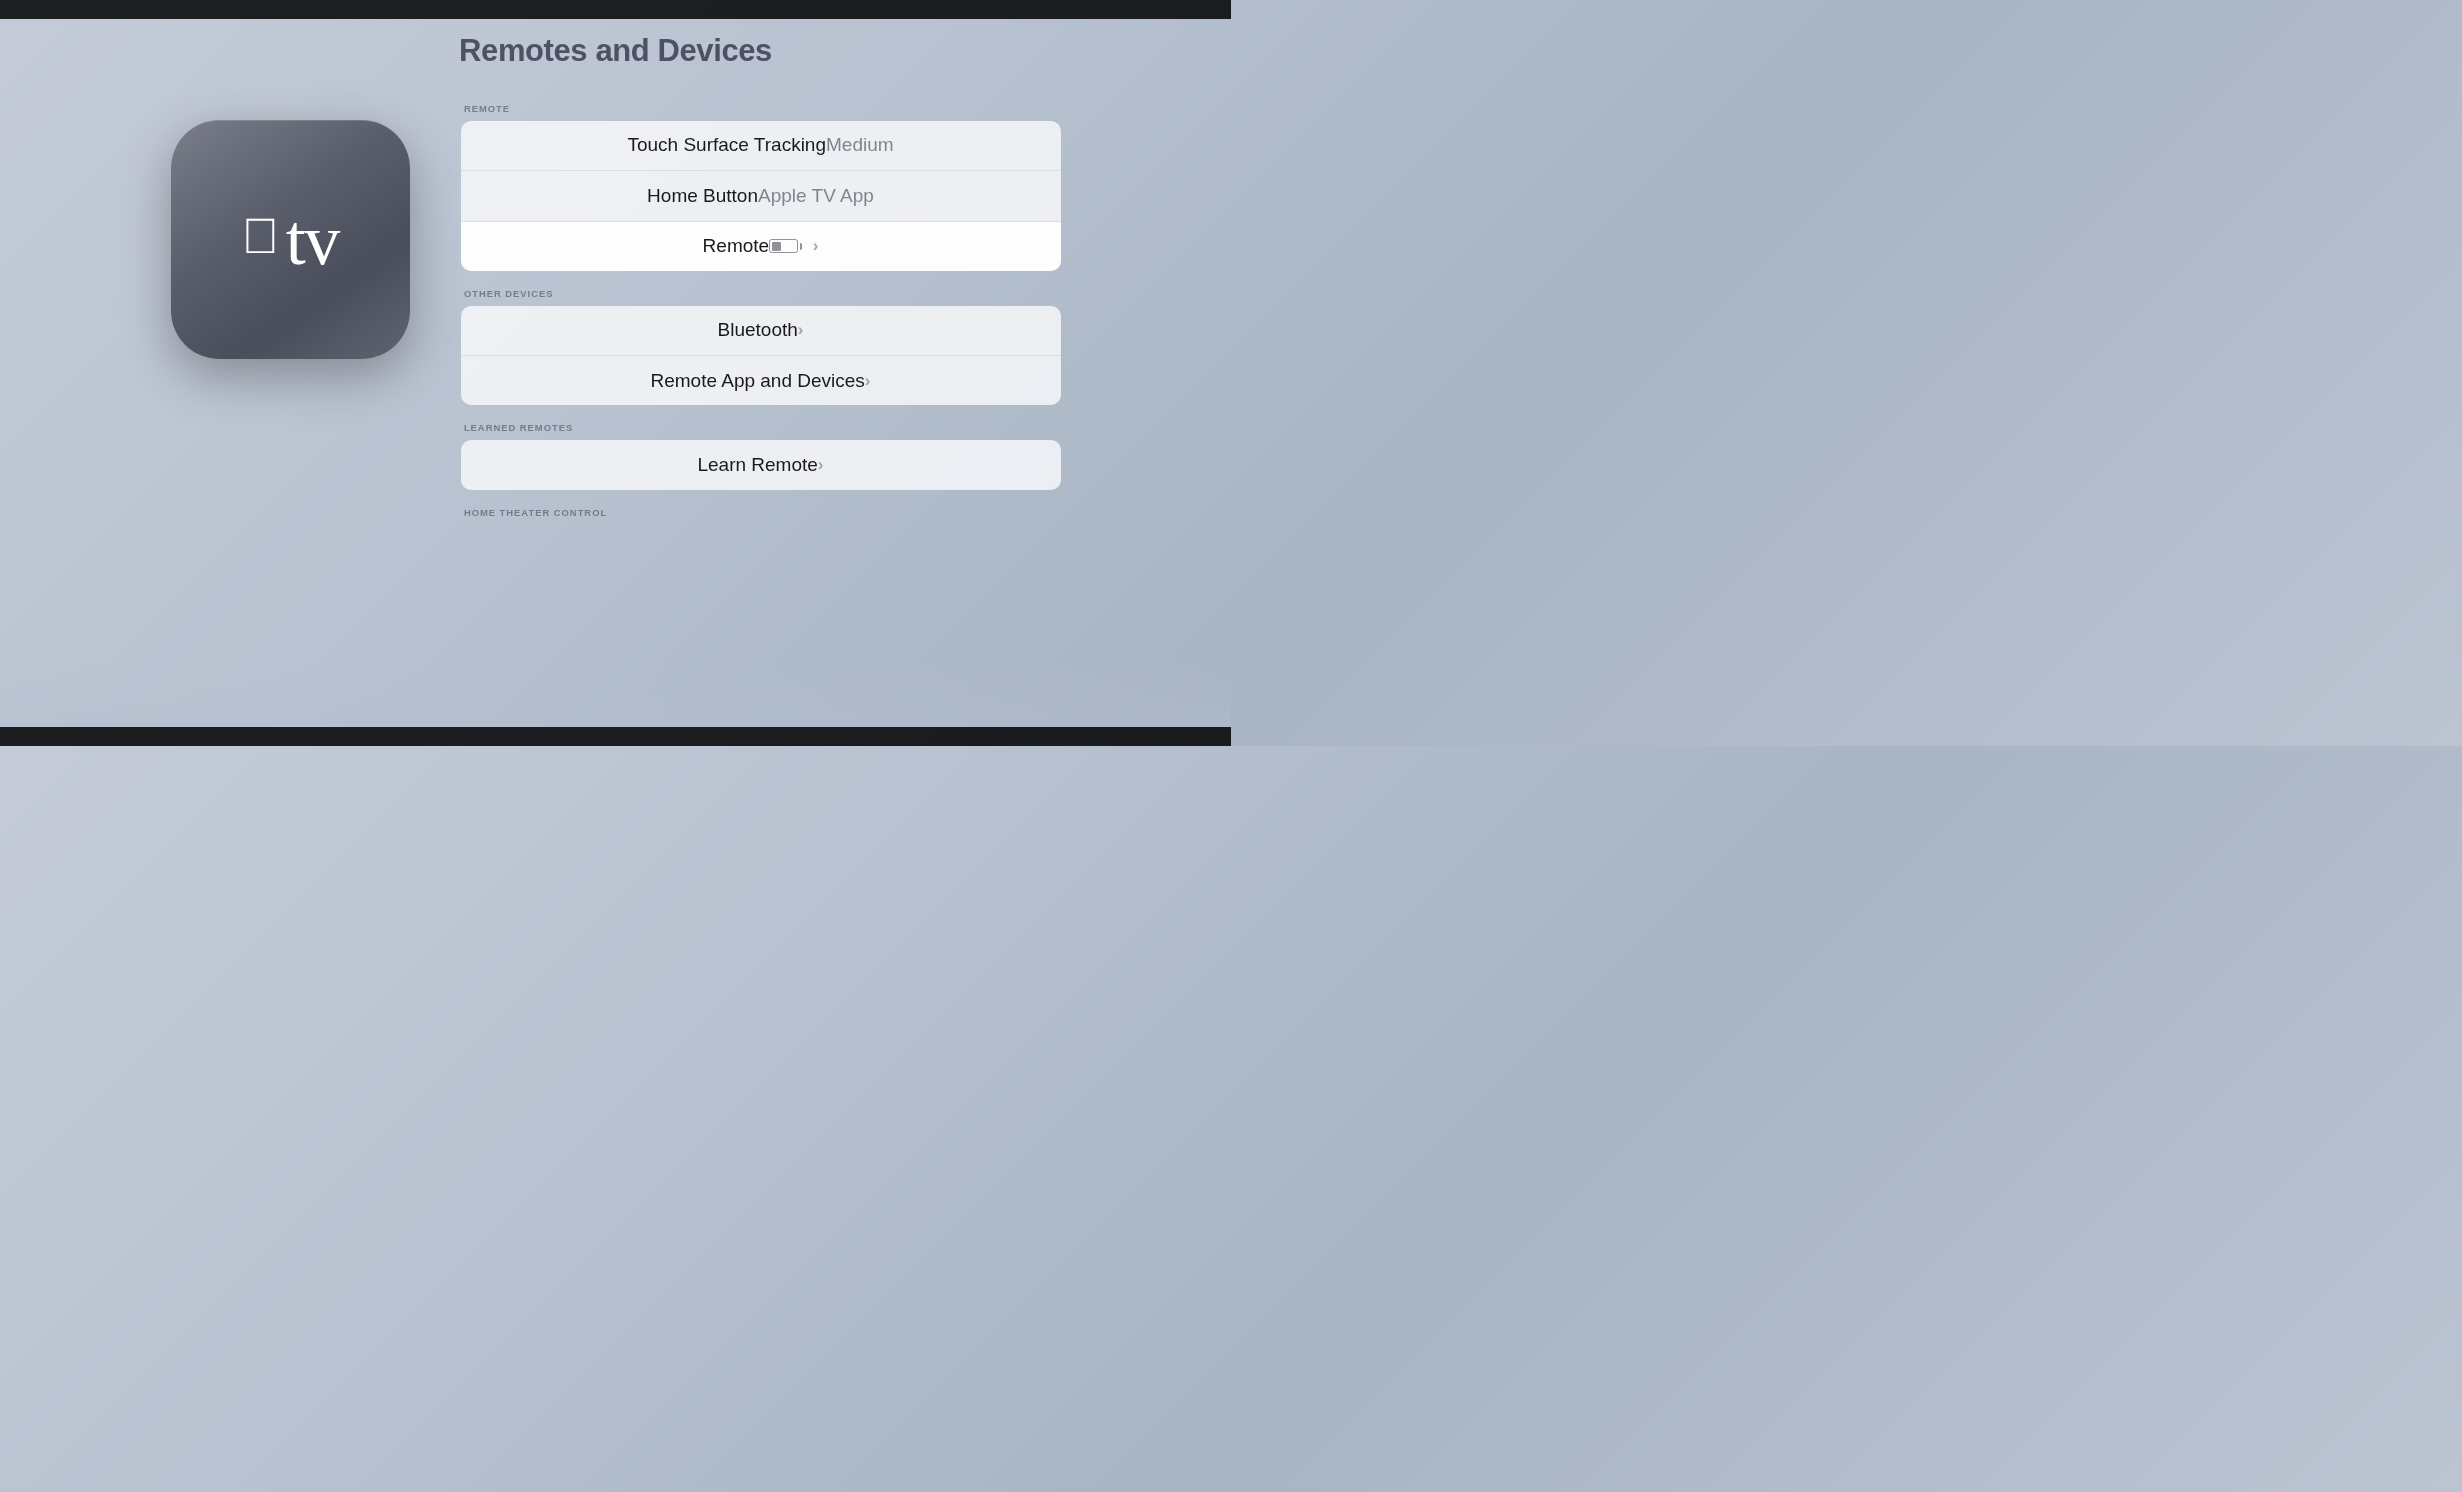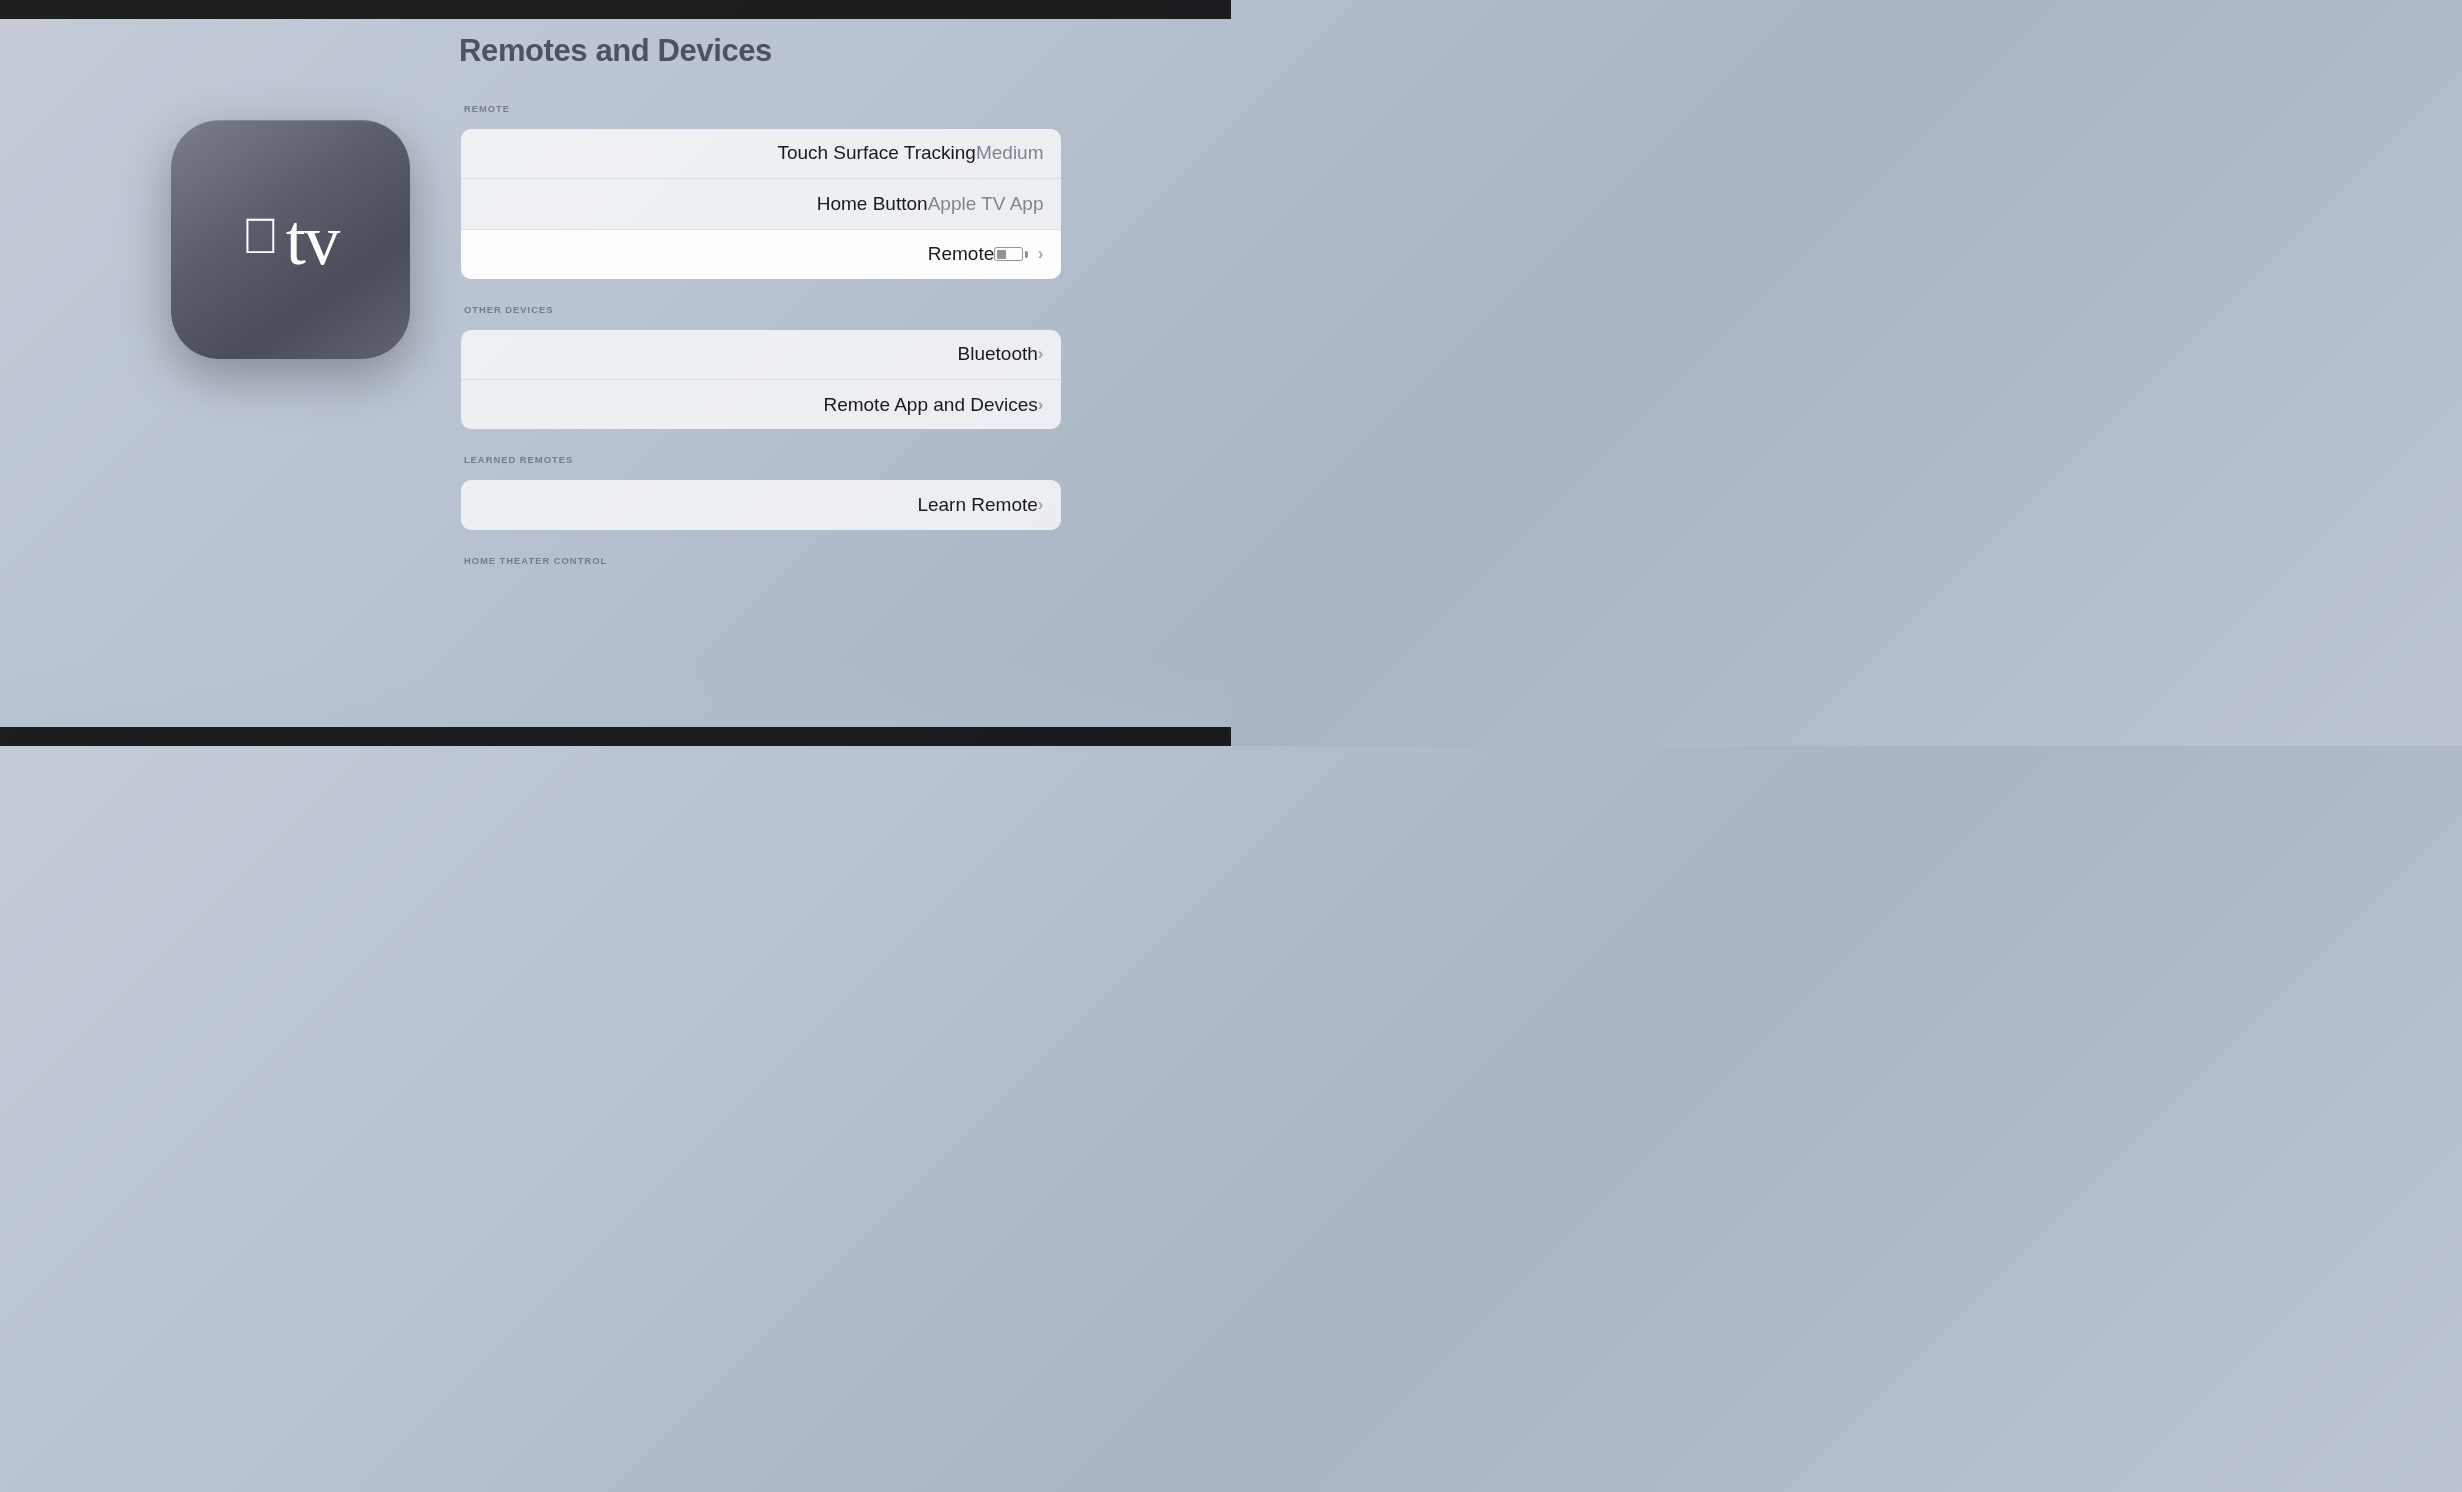--- a/index.html
+++ b/index.html
@@ -96,21 +96,21 @@
       font-weight: 300;
       letter-spacing: -1.7px;
       line-height: 1;
       font-family: Liberation Serif, serif;
     }
 
     .right-panel {
       flex: 1;
       display: flex;
       flex-direction: column;
-      gap: 8px;
+      gap: 0;
     }
 
     .section-label {
       font-size: 9.4px;
       font-weight: 600;
       color: rgba(100, 105, 120, 0.8);
       letter-spacing: 1px;
       text-transform: uppercase;
       margin-bottom: 6.8px;
       margin-top: 17px;
@@ -124,21 +124,21 @@
     .list-group {
       background: rgba(255, 255, 255, 0.55);
       border-radius: 10.3px;
       overflow: hidden;
       margin-bottom: 0;
     }
 
     .list-item {
       display: flex;
       align-items: center;
-      justify-content: flex-end;
+      justify-content: center;
       padding: 13.7px 17px;
       border-bottom: 0.9px solid rgba(200, 205, 215, 0.5);
       background: rgba(255, 255, 255, 0.45);
       cursor: pointer;
       min-height: 48px;
     }
 
     .list-item:last-child {
       border-bottom: none;
     }

